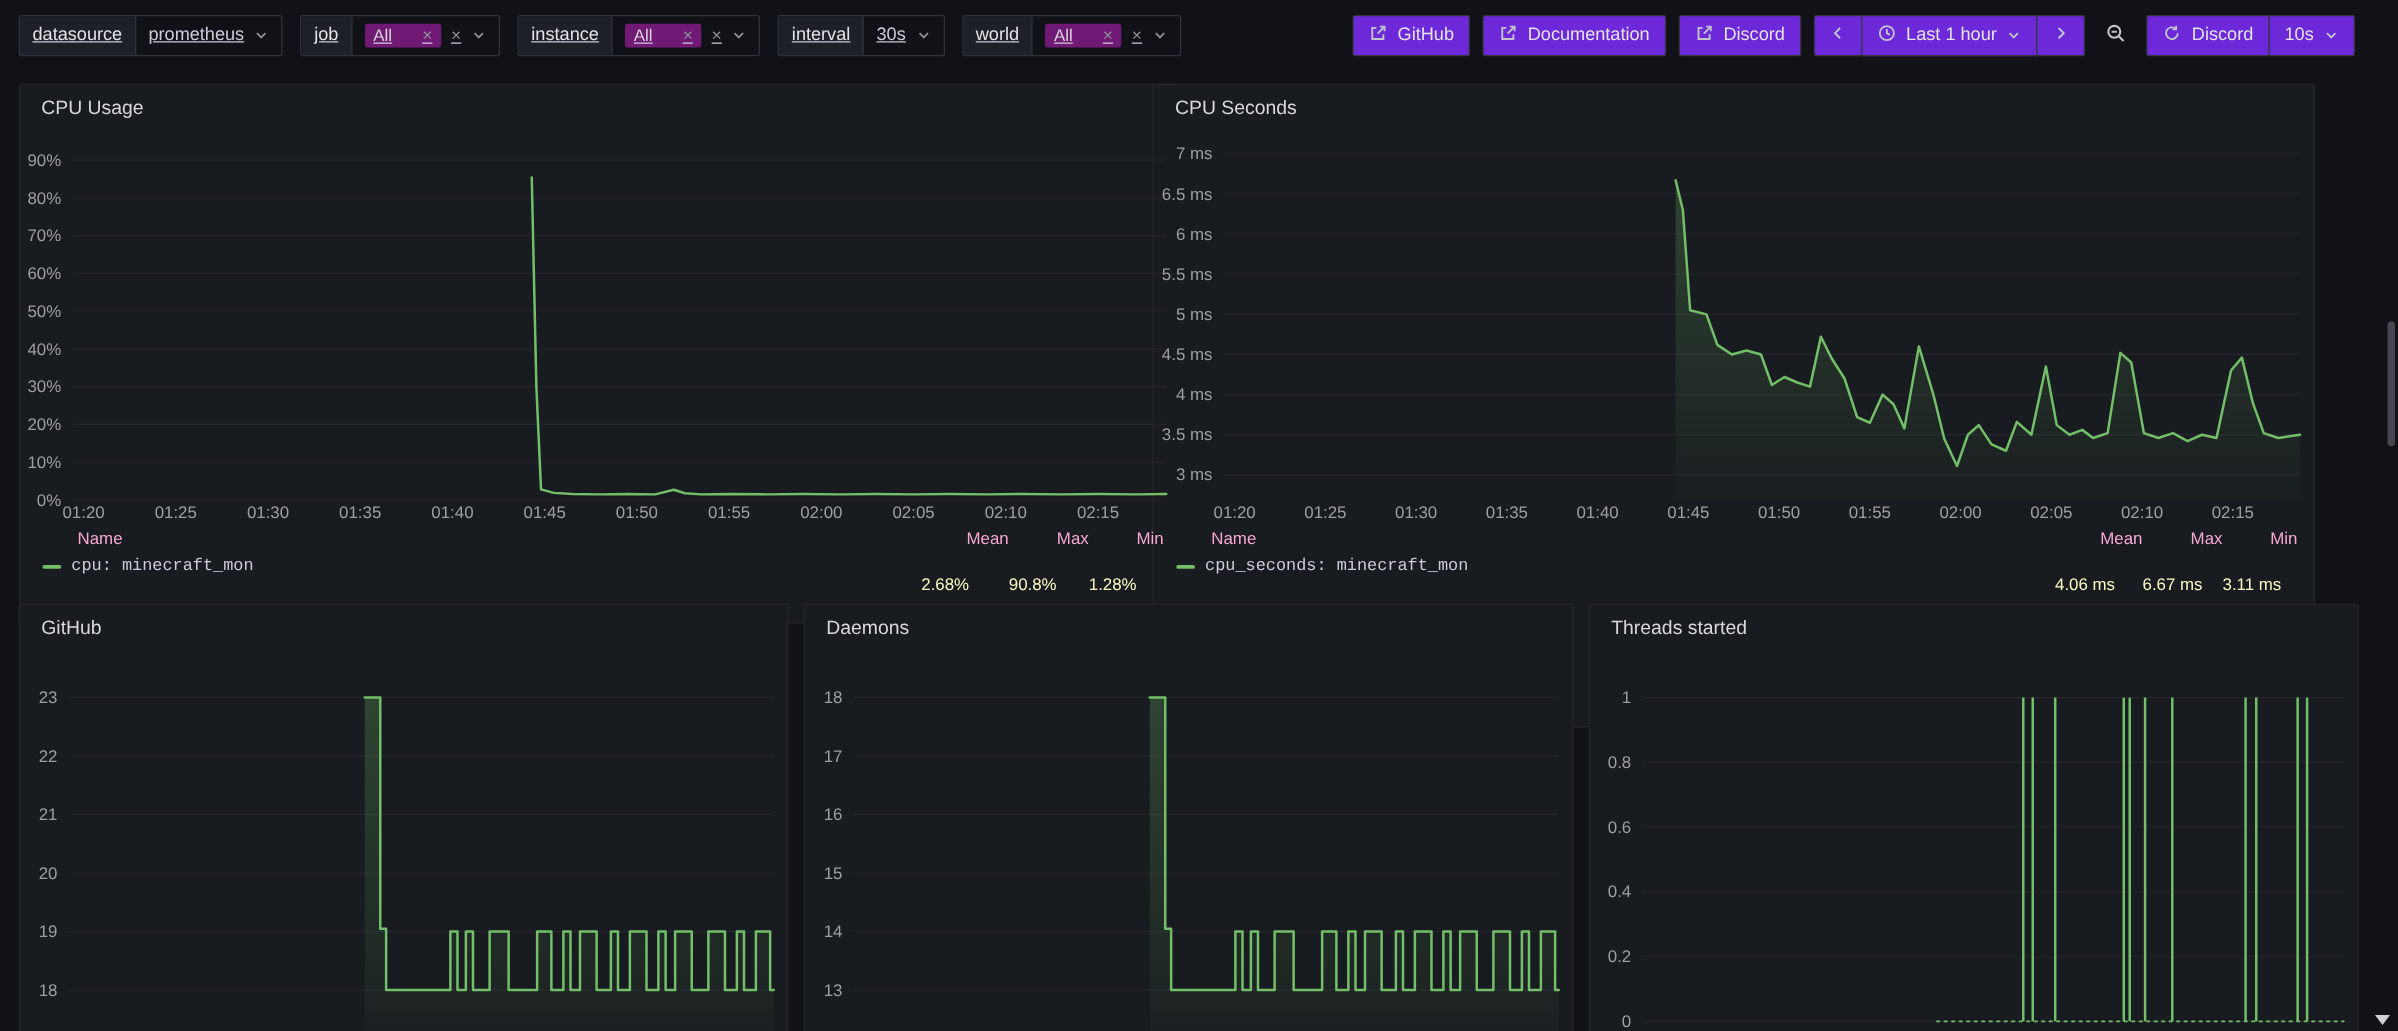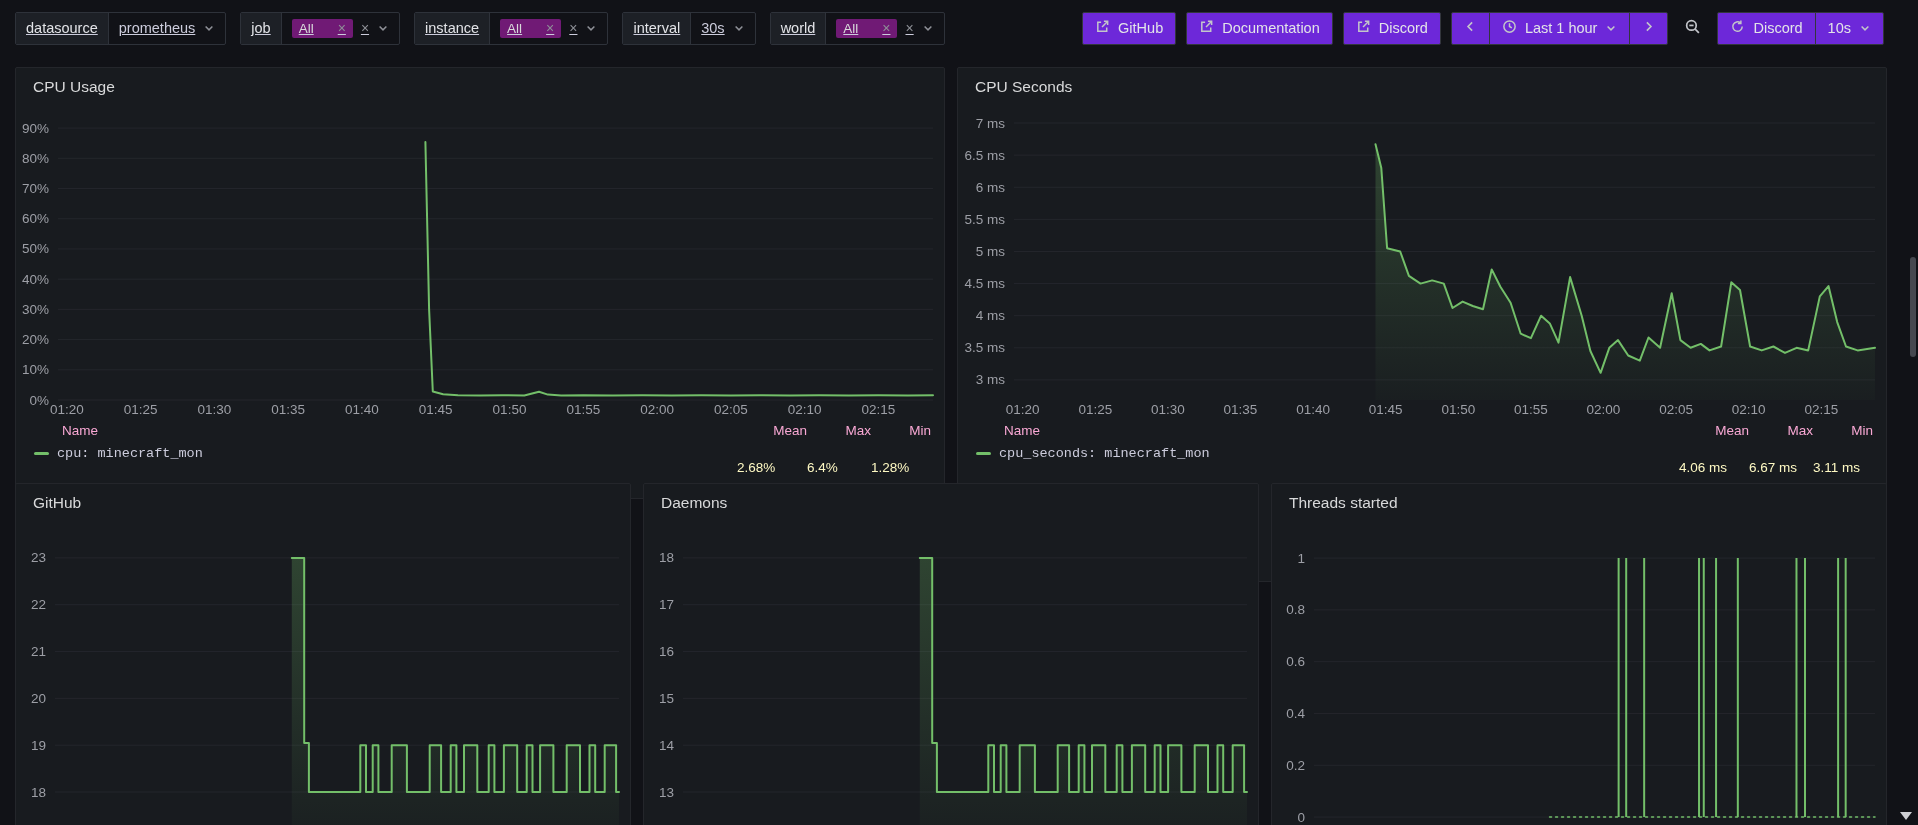--- a/index.html
+++ b/index.html
@@ -276,27 +276,27 @@
       <span class="lcol">Mean</span>
       <span class="lcol c2">Max</span>
       <span class="lcol c3">Min</span>
     </div>
     <div class="legend-row">
       <span class="lr-name">
         <span class="marker"></span>
         <span>cpu: minecraft_mon</span>
       </span>
       <span class="lval">2.68%</span>
-      <span class="lval c2">6.4%</span>
+      <span class="lval c2">90.8%</span>
       <span class="lval c3">1.28%</span>
     </div>
   </div>
 </div>
 
-<div class="panel" style="left: 957px; top: 67px; width: 930px; height: 515px;">
+<div class="panel" style="left: 922px; top: 67px; width: 930px; height: 515px;">
   <div class="panel-title">CPU Seconds</div>
   <div class="chart"><svg width="930" height="404">
         <line x1="56" y1="311.89908256880733" x2="917" y2="311.89908256880733" stroke="#24262c" stroke-width="1"></line>
         <text x="47" y="316.39908256880733" fill="#9d9fa6" font-size="13.5" text-anchor="end">3 ms</text>
         <line x1="56" y1="279.7889908256881" x2="917" y2="279.7889908256881" stroke="#24262c" stroke-width="1"></line>
         <text x="47" y="284.2889908256881" fill="#9d9fa6" font-size="13.5" text-anchor="end">3.5 ms</text>
         <line x1="56" y1="247.6788990825688" x2="917" y2="247.6788990825688" stroke="#24262c" stroke-width="1"></line>
         <text x="47" y="252.1788990825688" fill="#9d9fa6" font-size="13.5" text-anchor="end">4 ms</text>
         <line x1="56" y1="215.5688073394495" x2="917" y2="215.5688073394495" stroke="#24262c" stroke-width="1"></line>
         <text x="47" y="220.0688073394495" fill="#9d9fa6" font-size="13.5" text-anchor="end">4.5 ms</text>

